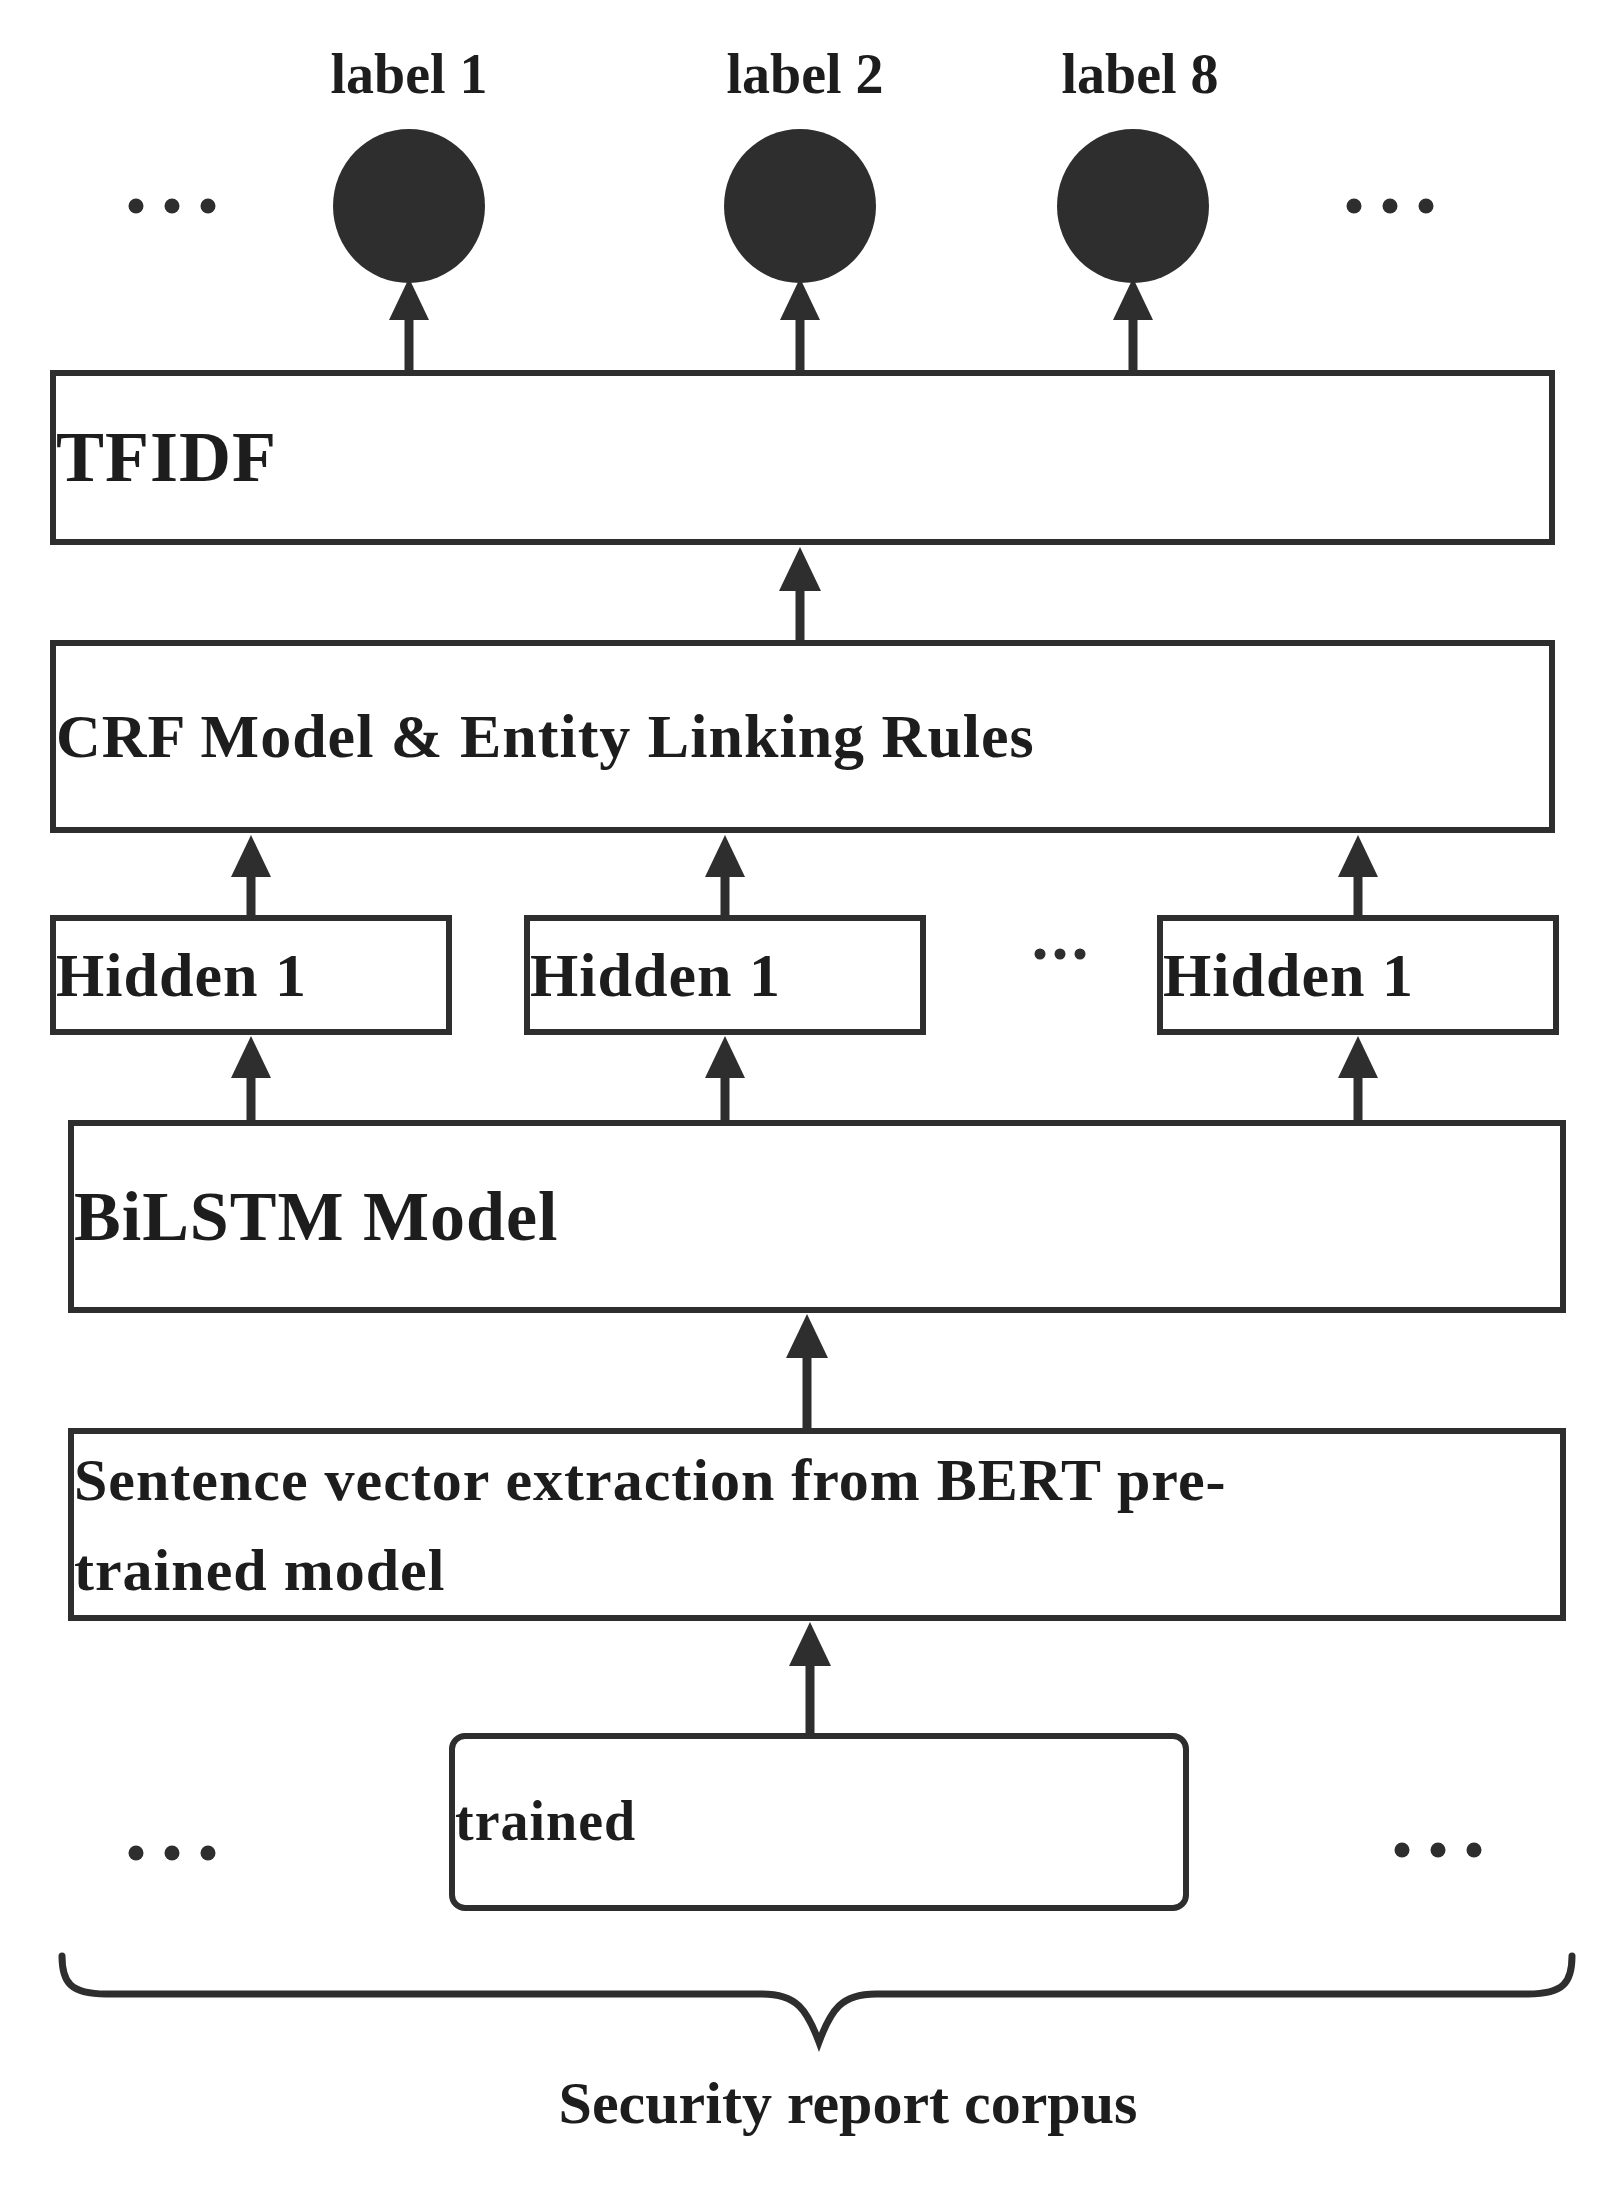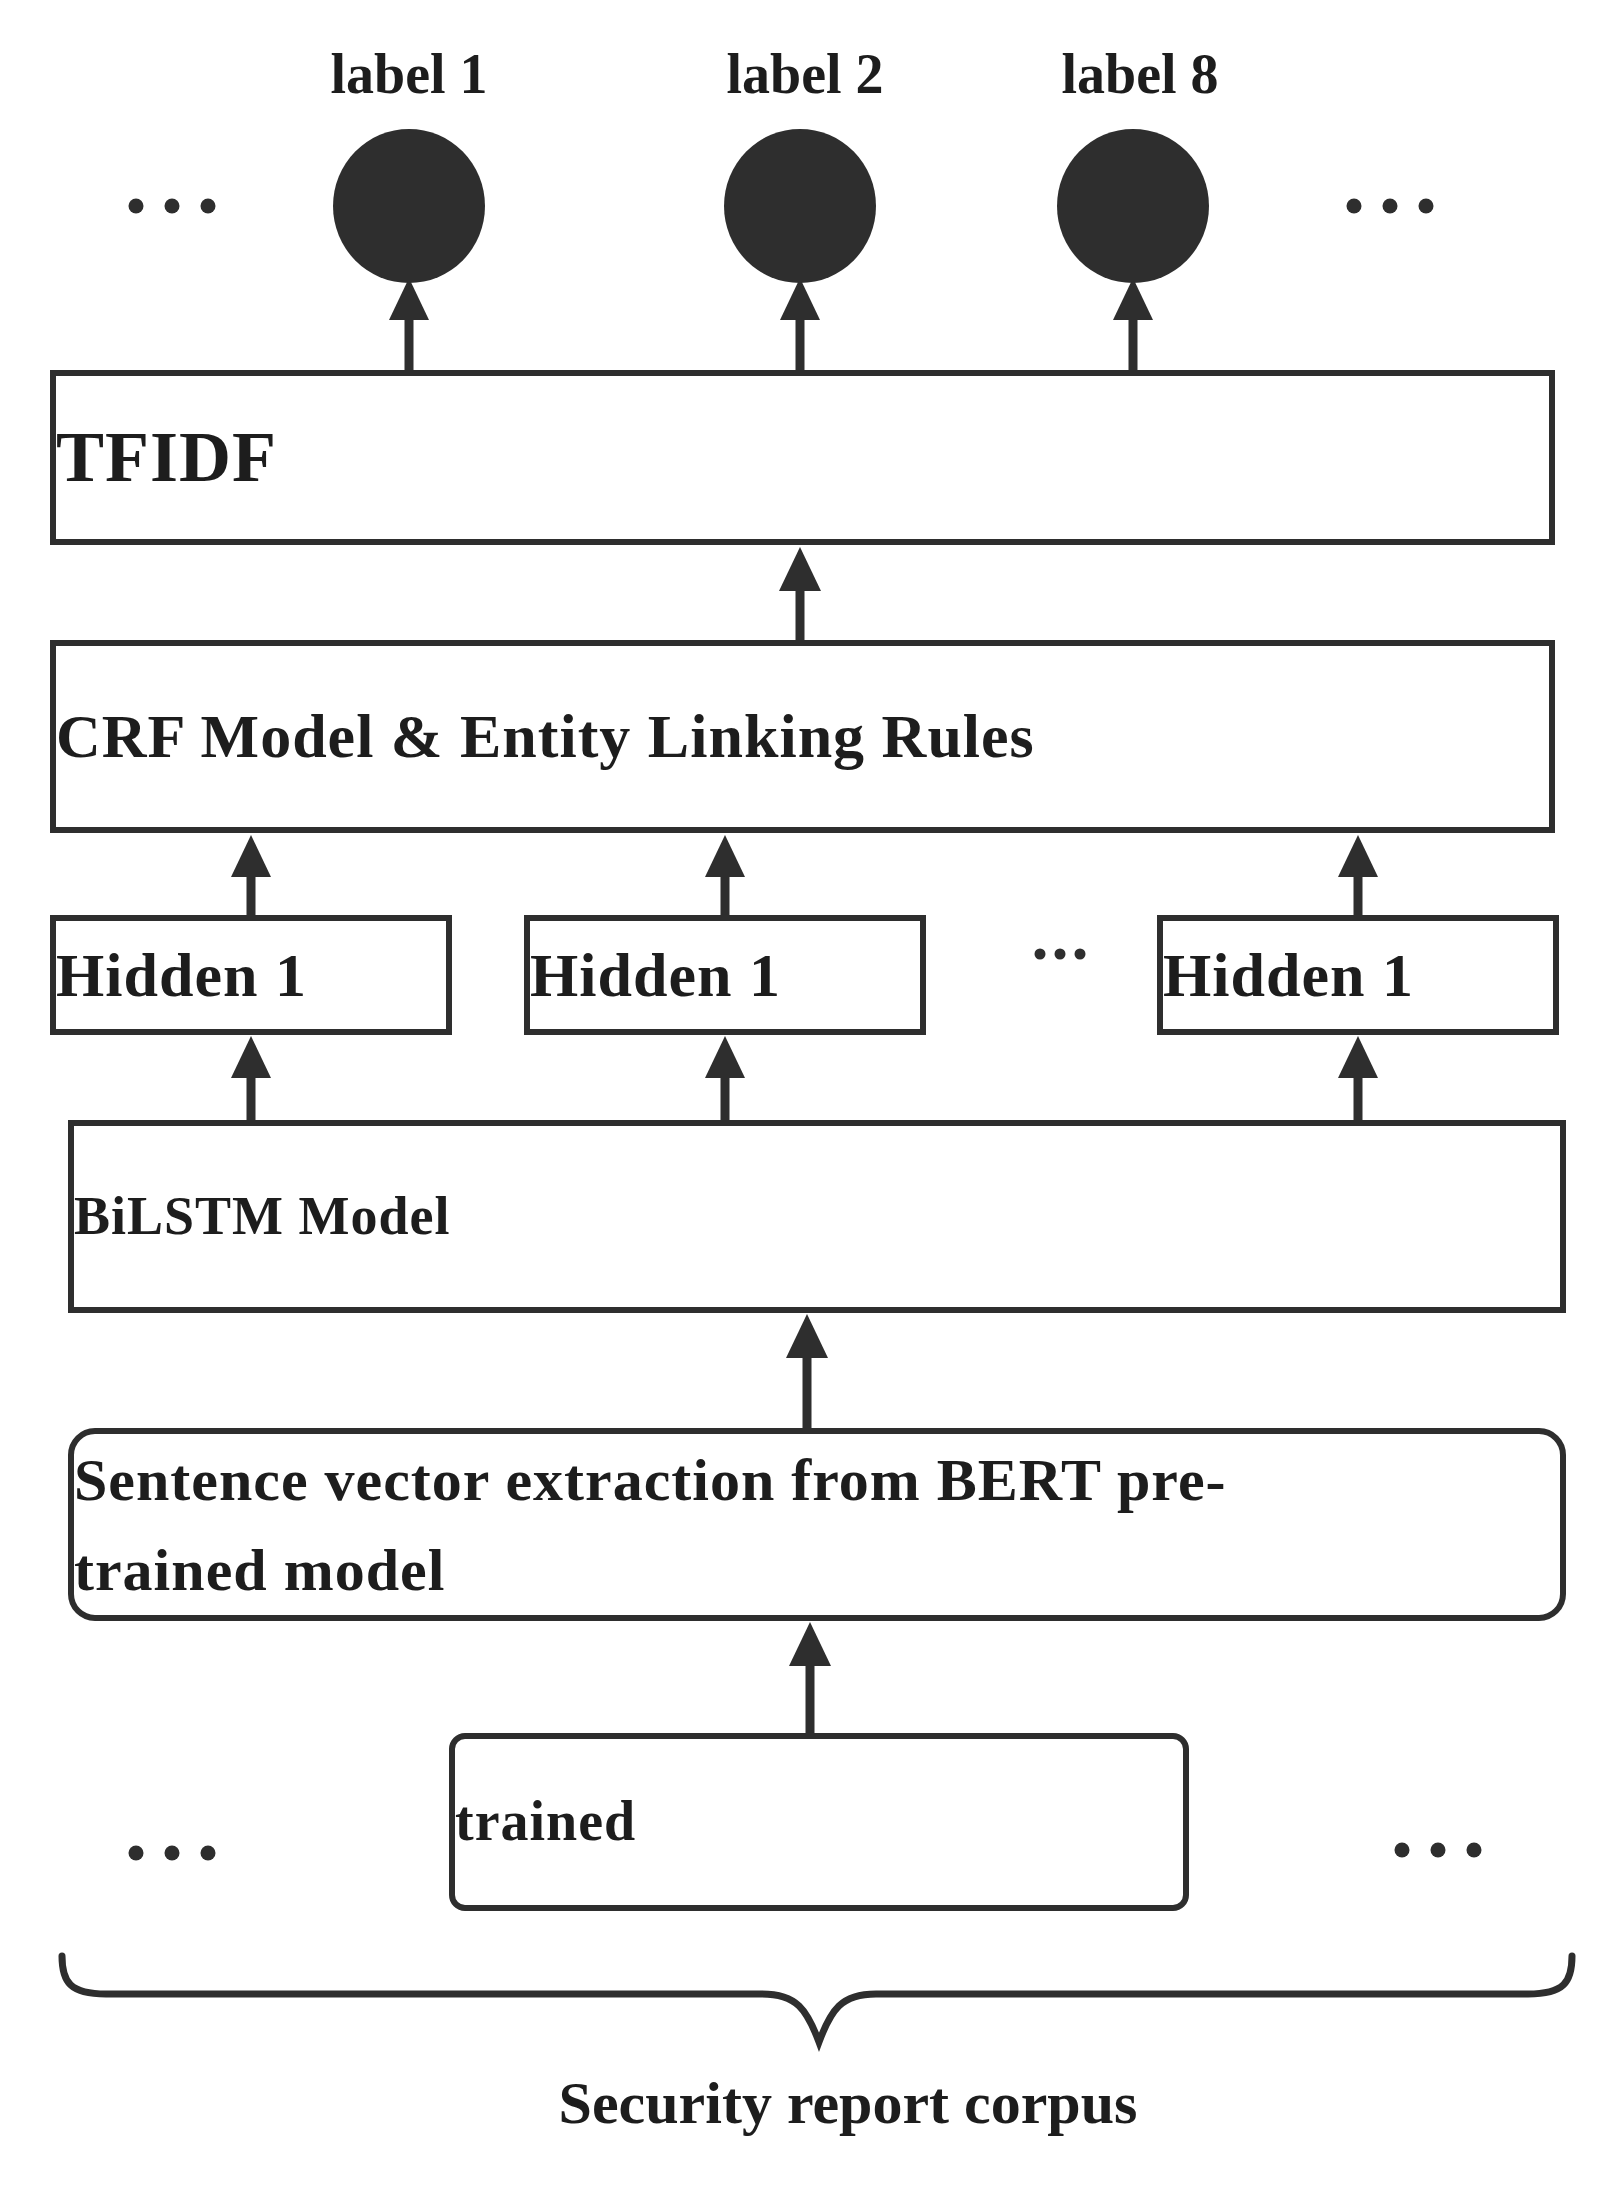--- a/index.html
+++ b/index.html
@@ -29,22 +29,22 @@
     text-align:center;
     letter-spacing:1px;
     line-height:1.2;
   }
   .box-tfidf   {left:50px;  top:370px;  width:1505px; height:175px; font-size:72px;}
   .box-crf     {left:50px;  top:640px;  width:1505px; height:193px; font-size:62px;}
   .box-hidden  {top:915px;  width:402px; height:120px; font-size:62px;}
   .hidden-1{left:50px;}
   .hidden-2{left:524px;}
   .hidden-3{left:1157px;}
-  .box-bilstm  {left:68px;  top:1120px; width:1498px; height:193px; font-size:54px;}
-  .box-sentence{left:68px;  top:1428px; width:1498px; height:193px; font-size:60px; line-height:1.5;border-radius:27px;}
+  .box-bilstm  {left:68px;  top:1120px; width:1498px; height:193px; font-size:70px;}
+  .box-sentence{left:68px;  top:1428px; width:1498px; height:193px; font-size:60px; line-height:1.5;}
   .box-input{
     left:449px; top:1733px; width:740px; height:178px;
     border-radius:16px; font-size:56px; line-height:1.45;
   }
   .node-label{
     position:absolute; top:44px;
     transform:translateX(-50%);
     font-size:56px; line-height:1.1; white-space:nowrap;
   }
   .caption{

